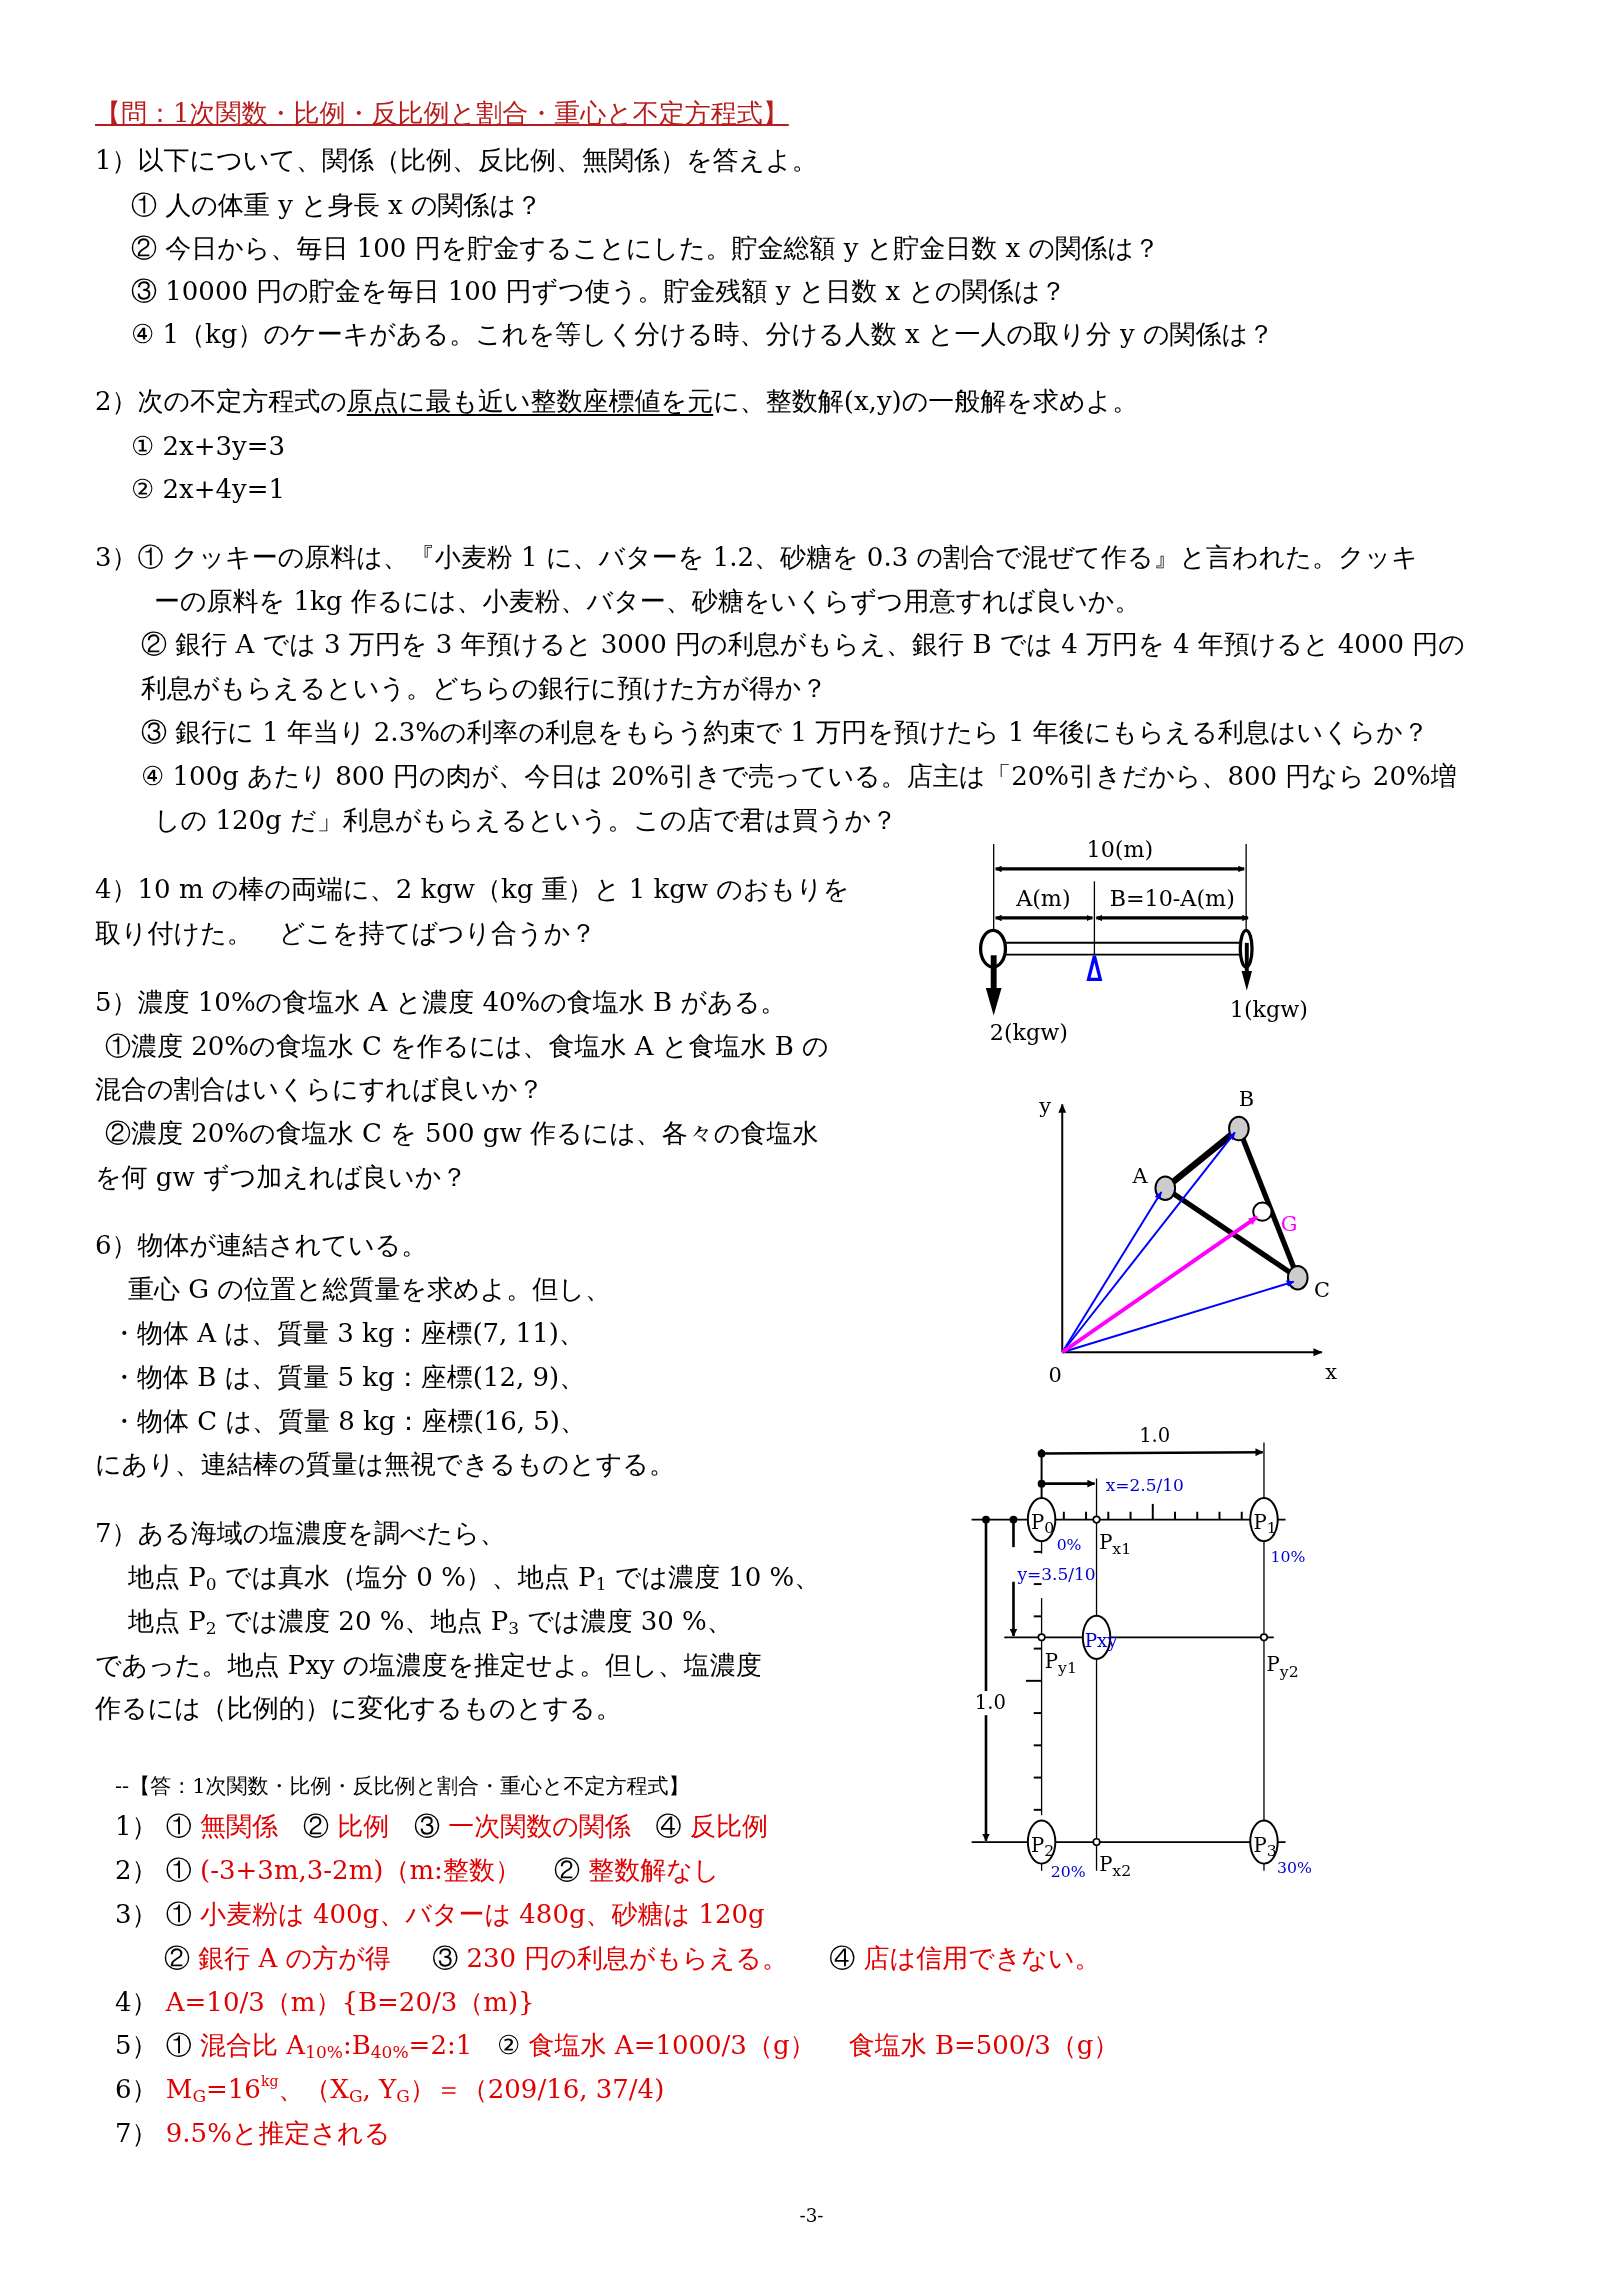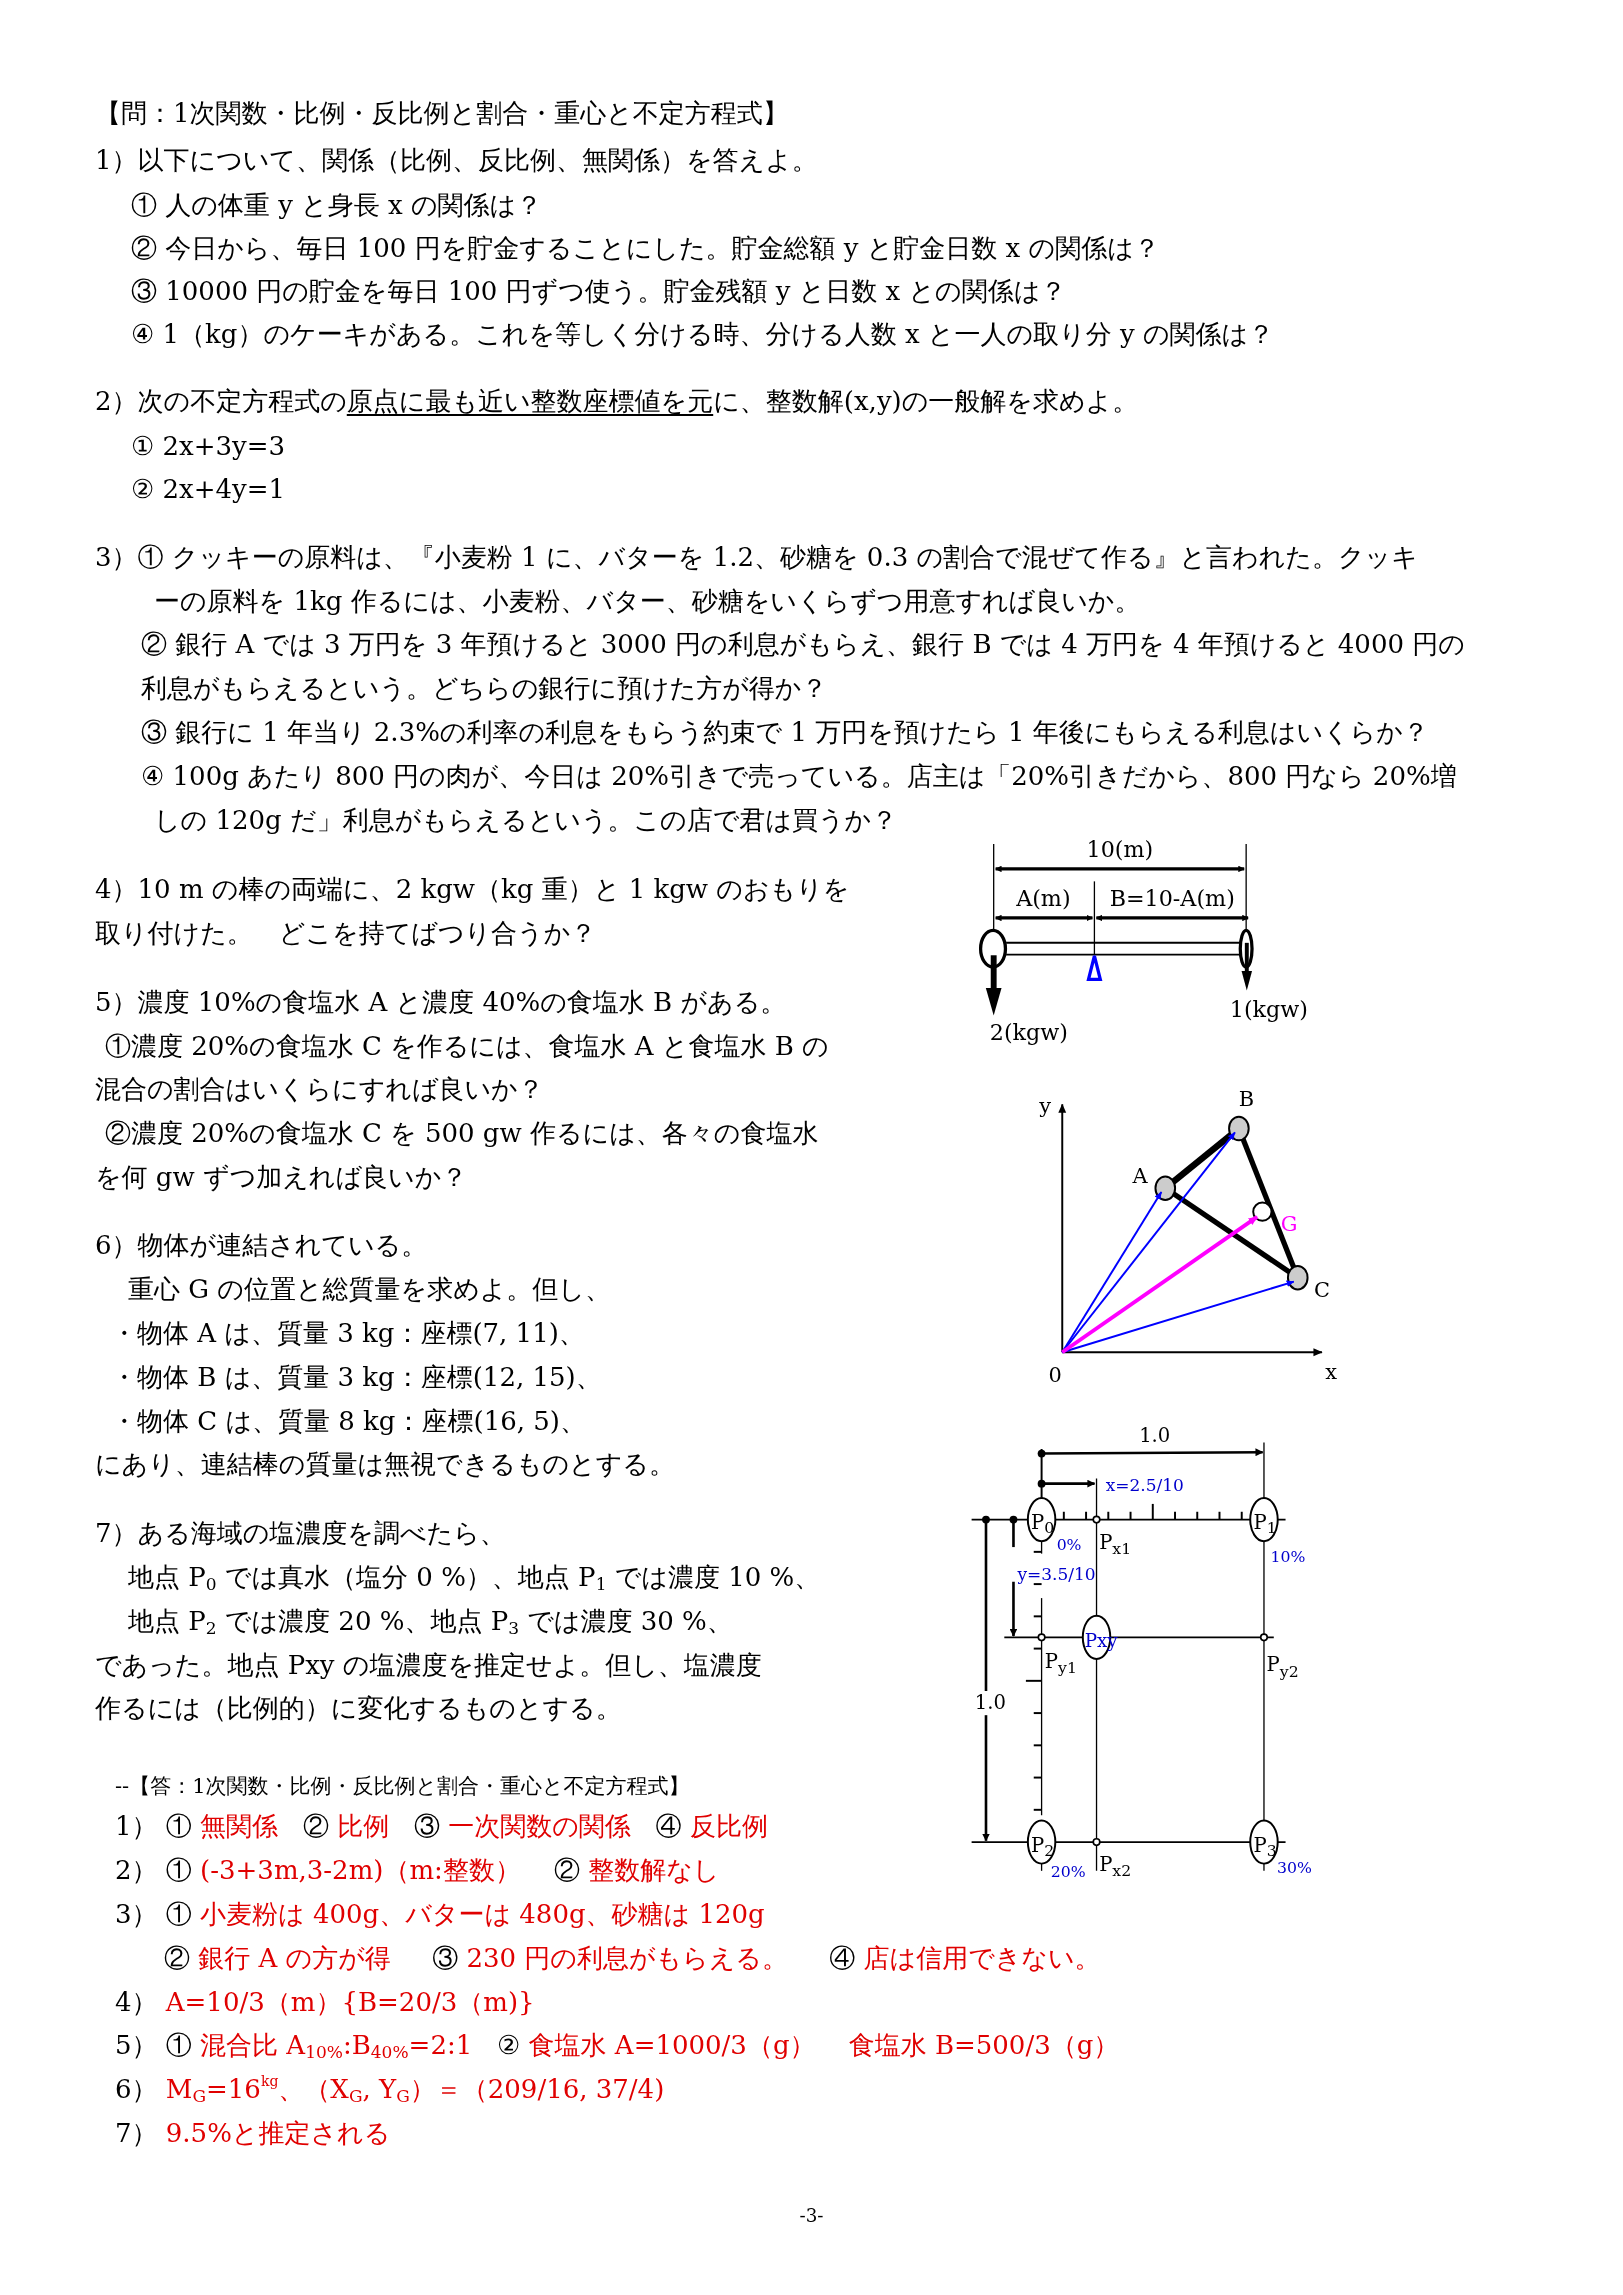--- a/index.html
+++ b/index.html
@@ -1,19 +1,19 @@
 <!DOCTYPE html>
 <html style="font-size:10.5px"><head>
 <meta charset="utf-8">
 <style>
   html, body { margin: 0; padding: 0; background: #ffffff; }
   body { width: 1623px; height: 2295px; position: relative; overflow: hidden;
          font-family: "DejaVu Serif", "Liberation Serif", serif; color: #000; }
   .ln { position: absolute; white-space: nowrap; font-size: 26px; line-height: 31px; }
-  .title { color: #000000; }
+  .title { color: #b91c1c; text-decoration: underline; }
   .red { color: #e00000; }
   .blue { color: #0000cc; }
   .ul { text-decoration: underline; text-decoration-thickness: 2px; text-underline-offset: 3.9px; }
   sub.s { font-size: 17px; vertical-align: -3.9px; line-height: 0; }
   sup.s { font-size: 14px; vertical-align: 11.8px; line-height: 0; }
   svg { position: absolute; overflow: visible; }
   svg text { font-family: "DejaVu Serif", "Liberation Serif", serif; }
   .pagenum { position: absolute; left: 0; width: 1623px; top: 2205px; text-align: center; font-size: 18.3px; }
 </style>
 </head>
@@ -46,21 +46,21 @@
 
 <div class="ln" style="left:95px; top:987px;">5）濃度 10%の食塩水 A と濃度 40%の食塩水 B がある。</div>
 <div class="ln" style="left:105px; top:1031px;">①濃度 20%の食塩水 C を作るには、食塩水 A と食塩水 B の</div>
 <div class="ln" style="left:95px; top:1074px;">混合の割合はいくらにすれば良いか？</div>
 <div class="ln" style="left:105px; top:1118px;">②濃度 20%の食塩水 C を 500 gw 作るには、各々の食塩水</div>
 <div class="ln" style="left:95px; top:1162px;">を何 gw ずつ加えれば良いか？</div>
 
 <div class="ln" style="left:95px; top:1230px;">6）物体が連結されている。</div>
 <div class="ln" style="left:128px; top:1274px;">重心 G の位置と総質量を求めよ。但し、</div>
 <div class="ln" style="left:111px; top:1318px;">・物体 A は、質量 3 kg：座標(7, 11)、</div>
-<div class="ln" style="left:111px; top:1362px;">・物体 B は、質量 3 kg：座標(12, 15)、</div>
+<div class="ln" style="left:111px; top:1362px;">・物体 B は、質量 5 kg：座標(12, 9)、</div>
 <div class="ln" style="left:111px; top:1406px;">・物体 C は、質量 8 kg：座標(16, 5)、</div>
 <div class="ln" style="left:95px; top:1449px;">にあり、連結棒の質量は無視できるものとする。</div>
 
 <div class="ln" style="left:95px; top:1518px;">7）ある海域の塩濃度を調べたら、</div>
 <div class="ln" style="left:128px; top:1562px;">
   <span>地点 P</span><sub class="s">0</sub><span> では真水（塩分 0 %）、地点 P</span><sub class="s">1</sub><span> では濃度 10 %、</span>
 </div>
 <div class="ln" style="left:128px; top:1606px;">
   <span>地点 P</span><sub class="s">2</sub><span> では濃度 20 %、地点 P</span><sub class="s">3</sub><span> では濃度 30 %、</span>
 </div>

